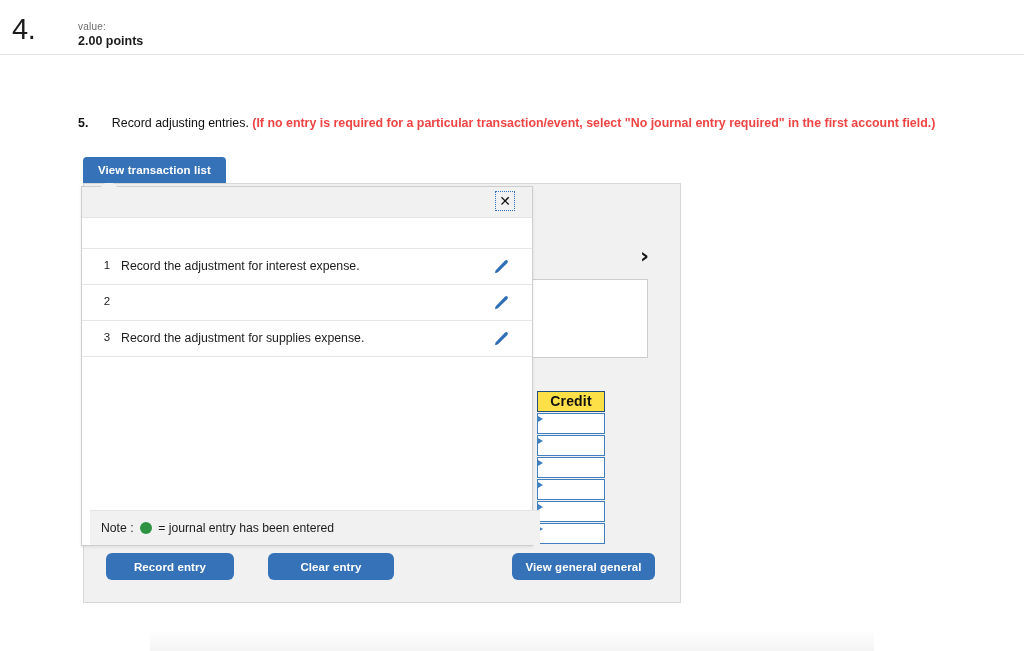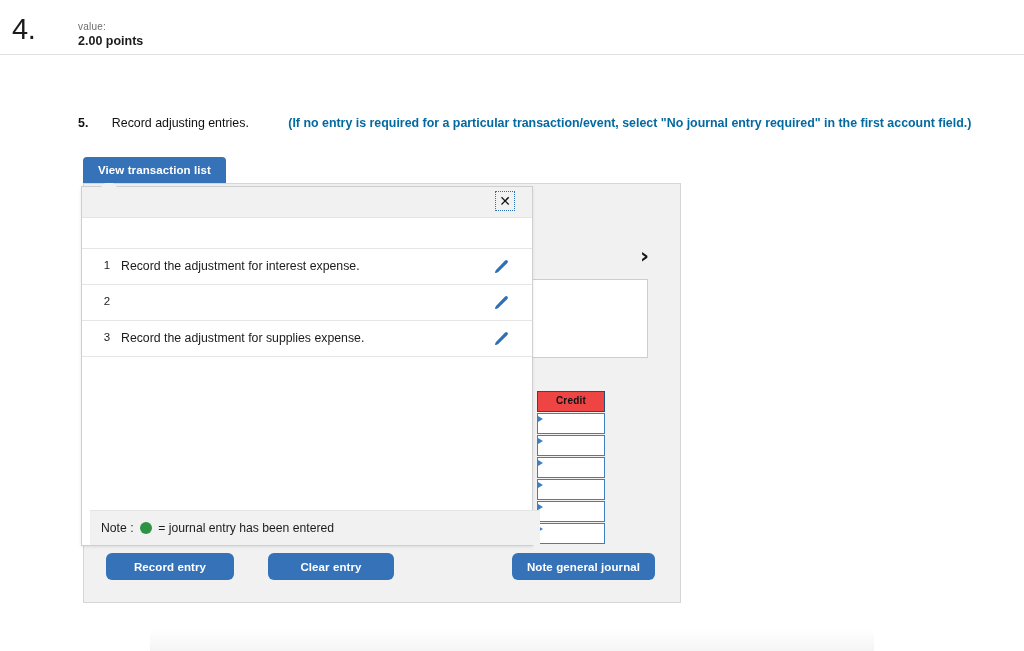--- a/index.html
+++ b/index.html
@@ -52,21 +52,21 @@
   
   #instruction {
     position: absolute;
     left: 78px; top: 115px;
     font-size: 12.4px;
     white-space: nowrap;
     line-height: 16px;
   }
   #instruction .num { font-weight: bold; color: #111; }
   #instruction .body { color: #111; margin-left: 20px; }
-  #instruction .warn { color: #0369a1; font-weight: bold; margin-left: 36px; }
+  #instruction .warn { color: #ef4444; font-weight: bold; }
 
   
   #view-tx-tab {
     position: absolute;
     left: 83px; top: 157px;
     width: 143px;
     height: 26px;
     background: #3572b8;
     border: none;
     border-radius: 4px 4px 0 0;
@@ -116,25 +116,25 @@
   
   #credit-col {
     position: absolute;
     left: 537px; top: 391px;
     width: 68px;
     z-index: 6;
   }
   #credit-head {
     width: 68px;
     height: 21px;
-    background: #ef4444;
+    background: #fde047;
     border: 1.5px solid #1f4e79;
     box-sizing: border-box;
     color: #111111;
-    font-size: 10px;
+    font-size: 14px;
     font-weight: bold;
     text-align: center;
     line-height: 18px;
     letter-spacing: 0.2px;
   }
   .credit-cell {
     position: relative;
     width: 68px;
     height: 21px;
     background: #ffffff;
@@ -370,13 +370,13 @@
     </div>
   </div>
 
   <div id="tx-note-bar">
     <div id="tx-note-text"><span>Note : </span><span id="tx-note-dot"></span><span> = journal entry has been entered</span></div>
   </div>
 </div>
 
 <button class="action-btn" id="btn-record">Record entry</button>
 <button class="action-btn" id="btn-clear">Clear entry</button>
-<button class="action-btn" id="btn-viewgj">Note general journal</button>
+<button class="action-btn" id="btn-viewgj">View general general</button>
 
 </body></html>

